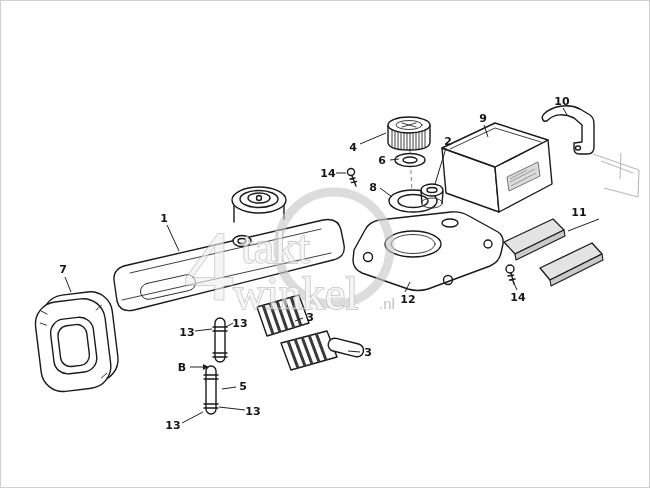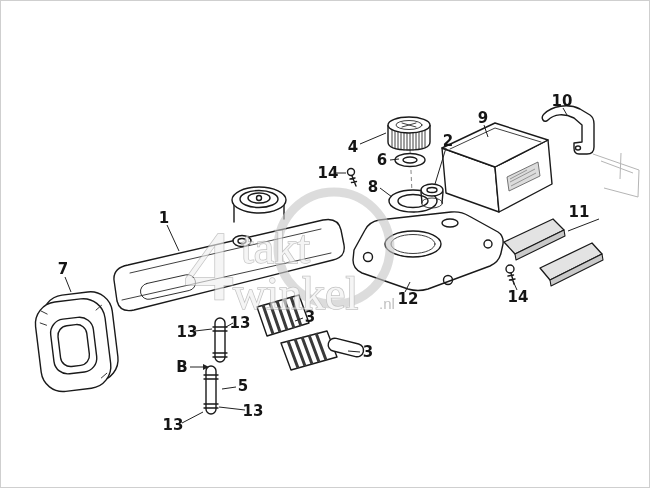--- a/index.html
+++ b/index.html
@@ -4,21 +4,21 @@
 <style>
   html,body{margin:0;padding:0;background:#f3f3f3}
   .stage{
     position:relative;width:650px;height:488px;background:#ffffff;
     border:1px solid #cfcfcf;box-sizing:border-box;overflow:hidden;
     font-family:"DejaVu Sans","Liberation Sans",sans-serif;
   }
   .stage svg{position:absolute;left:0;top:0}
   .callout{
     position:absolute;transform:translate(-50%,-50%);
-    font-size:15px;font-weight:700;color:#151515;line-height:1;
+    font-size:11px;font-weight:700;color:#151515;line-height:1;
     white-space:nowrap;user-select:none;
   }
   
   .ink{fill:none;stroke:#1a1a1a;stroke-width:1.4;stroke-linecap:round;stroke-linejoin:round}
   .inkf{fill:#ffffff;stroke:#1a1a1a;stroke-width:1.4;stroke-linejoin:round}
   .thin{fill:none;stroke:#2a2a2a;stroke-width:0.9;stroke-linecap:round}
   .leader{fill:none;stroke:#222222;stroke-width:1}
   .stripe{fill:none;stroke:#3a3a3a;stroke-width:3;stroke-linecap:butt}
   .shade{fill:#e3e3e3;stroke:#1a1a1a;stroke-width:1.3;stroke-linejoin:round}
   .shade2{fill:#c9c9c9;stroke:#1a1a1a;stroke-width:1.1;stroke-linejoin:round}

